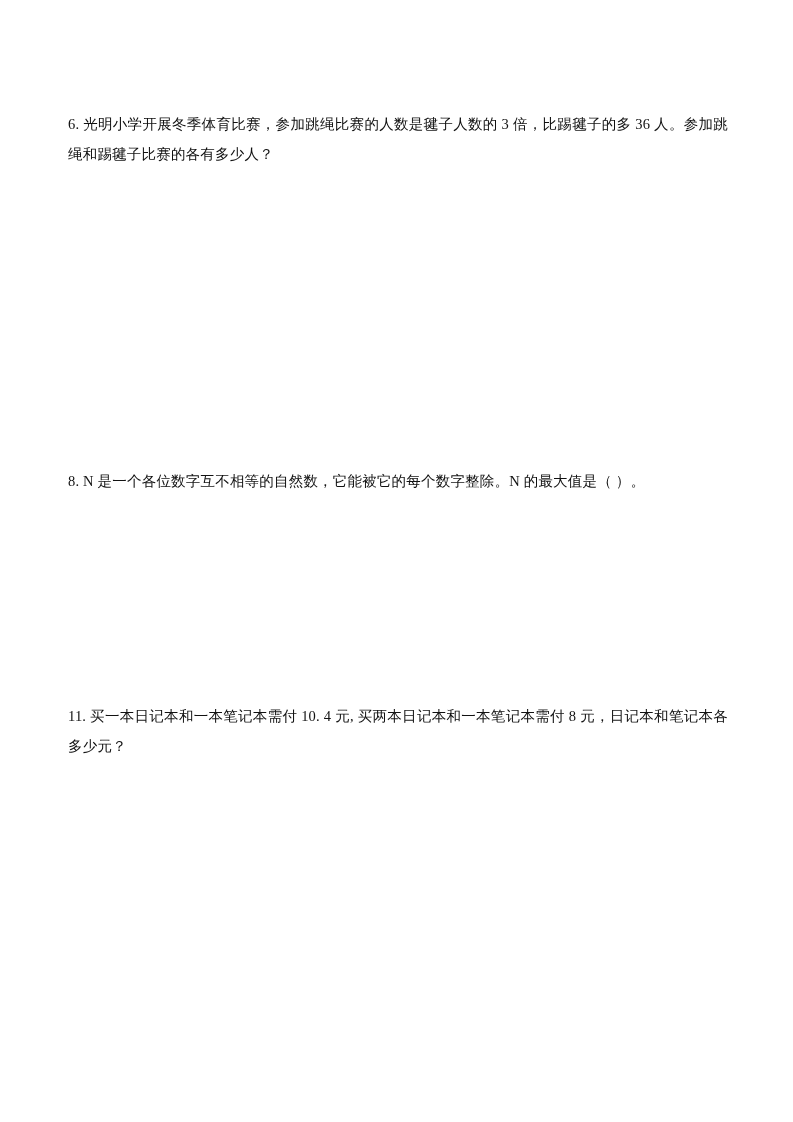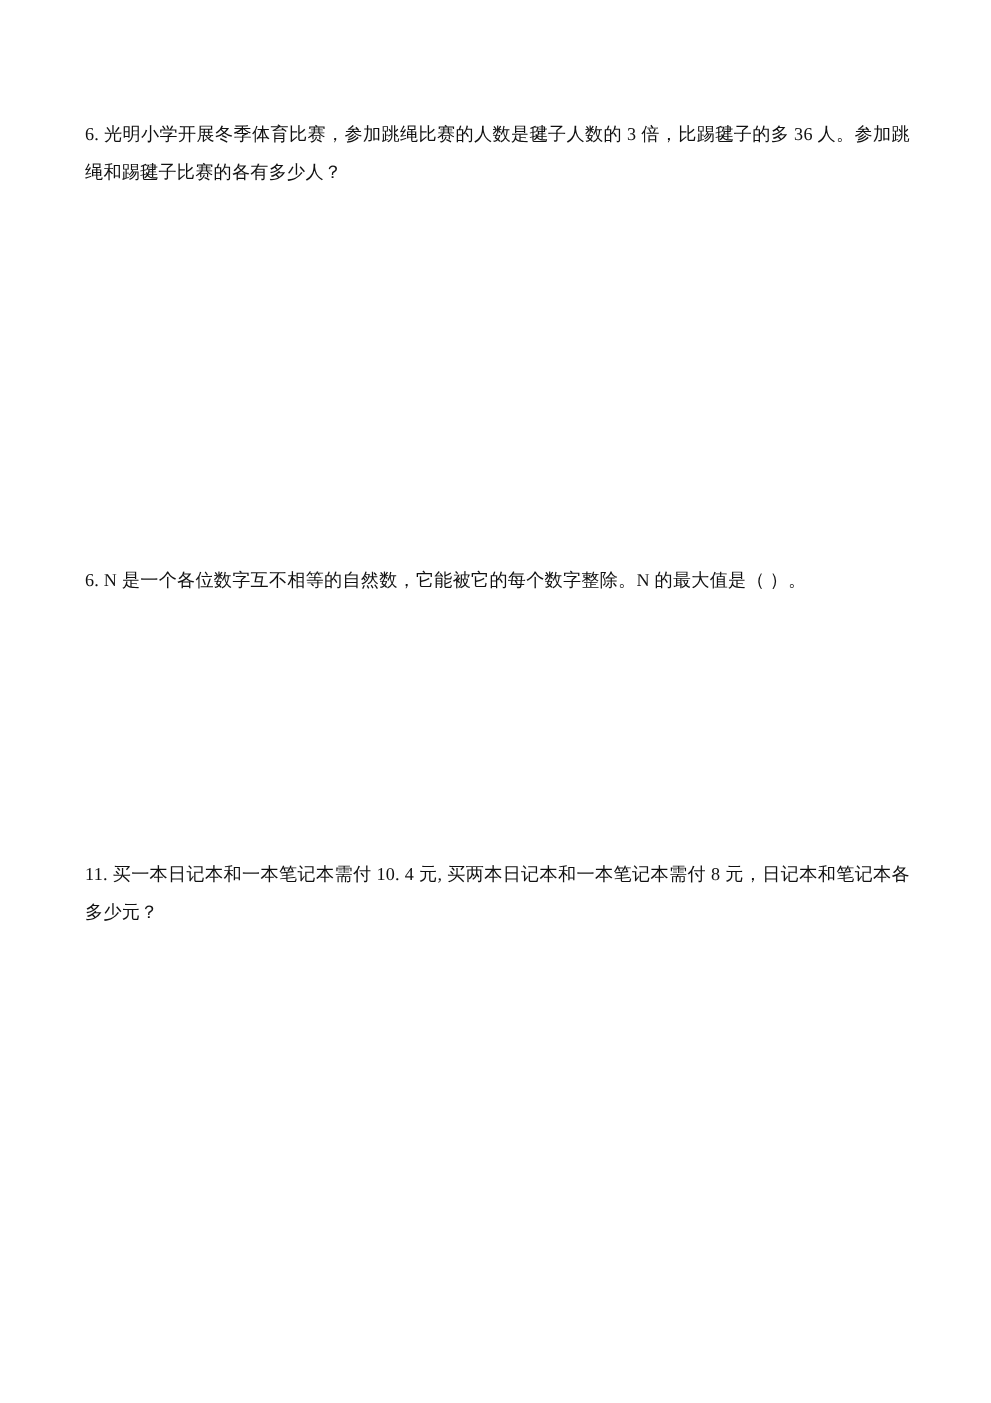--- a/index.html
+++ b/index.html
@@ -9,21 +9,21 @@
   }
   body {
     font-family: "Liberation Serif", "DejaVu Serif", serif;
     color: #1a1a1a;
   }
   .page {
     position: relative;
     width: 793px;
     height: 812px;
     background: #ffffff;
-    margin: 0 auto;
+    margin: 16px auto;
     overflow: hidden;
     box-sizing: border-box;
   }
   .content {
     position: absolute;
     left: 68px;
     top: 78px;
     width: 660px;
   }
   .q {
@@ -56,21 +56,21 @@
 
   <div class="content">
 
     <p class="q">6. 光明小学开展冬季体育比赛，参加跳绳比赛的人数是毽子人数的 3 倍，比踢毽子的多 36 人。参加跳绳和踢毽子比赛的各有多少人？</p>
 
     <div class="gap-lg"></div>
 
 
     <div class="gap-md"></div>
 
-    <p class="q">6. N 是一个各位数字互不相等的自然数，它能被它的每个数字整除。N 的最大值是（            ）。</p>
+    <p class="q">8. N 是一个各位数字互不相等的自然数，它能被它的每个数字整除。N 的最大值是（            ）。</p>
 
     <div class="gap-xs"></div>
 
 
     <div class="gap-xl"></div>
 
 
     <div class="gap-xs"></div>
 
     <p class="q">11. 买一本日记本和一本笔记本需付 10. 4 元, 买两本日记本和一本笔记本需付 8 元，日记本和笔记本各多少元？</p>

